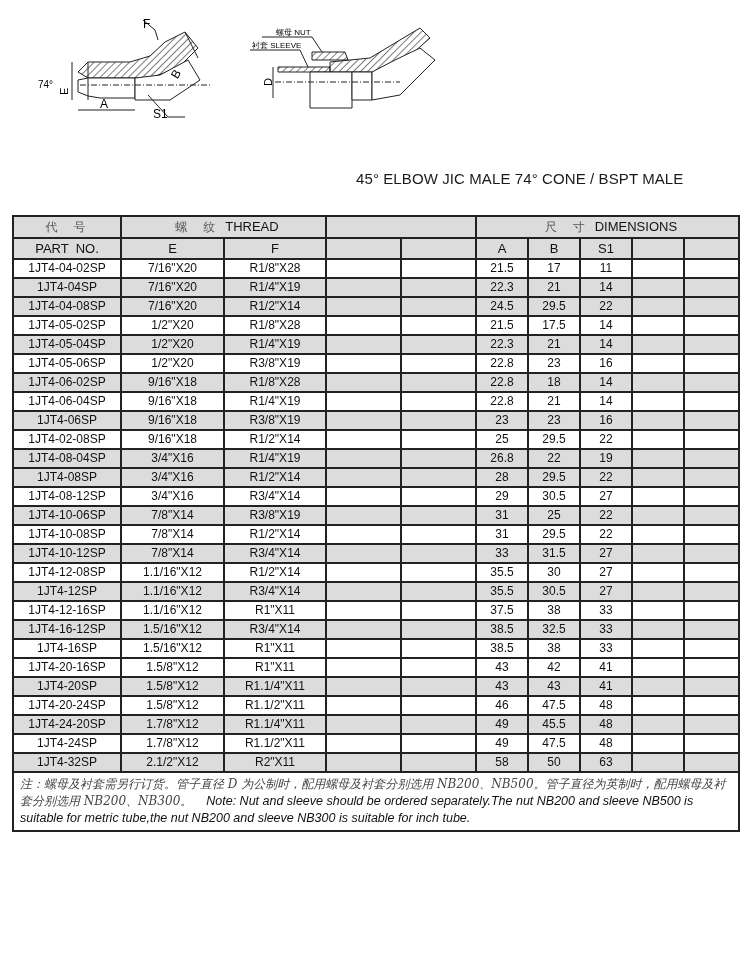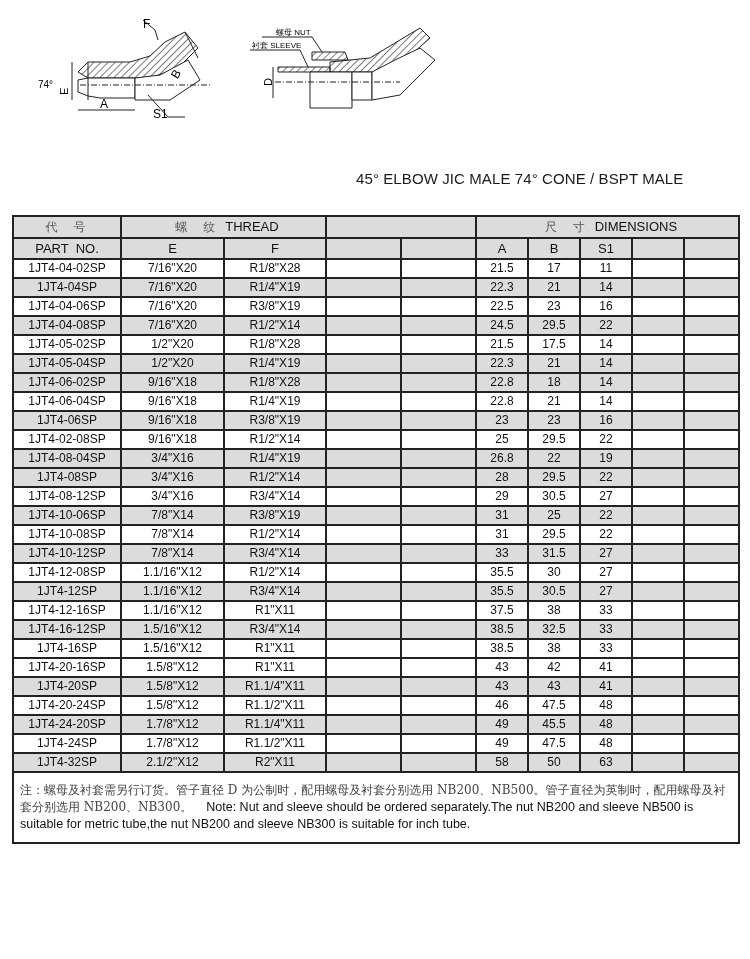--- a/index.html
+++ b/index.html
@@ -7,21 +7,21 @@
          font-family:"Liberation Sans", "DejaVu Sans", sans-serif; color:#111; }
   .diagrams { position:absolute; left:0; top:0; width:750px; height:130px; }
   .diagrams svg { position:absolute; top:0; left:0; }
   .title { position:absolute; left:356px; top:170px; font-size:15px; letter-spacing:0.1px; color:#1a1a1a; white-space:nowrap; }
   table.spec { position:absolute; left:12px; top:215px; width:726px; border-collapse:collapse; table-layout:fixed; font-size:12px; }
   table.spec td { border:2px solid #222; text-align:center; height:17px; padding:0; line-height:17px; white-space:nowrap; overflow:hidden; }
   table.spec tr.g td { background:#dcdcdc; }
   table.spec tr.w td { background:#ffffff; }
   table.spec tr.hd td { background:#dcdcdc; height:19px; line-height:19px; font-size:13px; }
   .cn { color:#555; letter-spacing:6px; font-family:"DejaVu Serif", serif; font-size:12px; margin-right:4px;margin-left:7px; }
-  .note td { text-align:left !important; background:#fff; padding:9px 6px !important; line-height:17px !important; white-space:normal !important; font-size:12.5px; height:auto !important; }
+  .note td { text-align:left !important; background:#fff; padding:3px 6px !important; line-height:17px !important; white-space:normal !important; font-size:12.5px; height:auto !important;font-style:italic; }
   .note .cnt { color:#444; font-family:"DejaVu Serif", serif; font-size:12px; }
 </style>
 </head>
 <body>
 
 <div class="diagrams">
   <svg width="750" height="130" viewBox="0 0 750 130">
     <defs>
       <pattern id="hatch" width="5" height="5" patternUnits="userSpaceOnUse" patternTransform="rotate(45)">
         <line x1="0" y1="0" x2="0" y2="5" stroke="#222" stroke-width="1.2"></line>
@@ -120,32 +120,20 @@
         <td>7/16"X20</td>
         <td>R1/4"X19</td>
         <td></td>
         <td></td>
         <td>22.3</td>
         <td>21</td>
         <td>14</td>
         <td></td>
         <td></td>
       </tr>
-      <tr class="w">
-        <td>1JT4-04-06SP</td>
-        <td>7/16"X20</td>
-        <td>R3/8"X19</td>
-        <td></td>
-        <td></td>
-        <td>22.5</td>
-        <td>23</td>
-        <td>16</td>
-        <td></td>
-        <td></td>
-      </tr>
       <tr class="g">
         <td>1JT4-04-08SP</td>
         <td>7/16"X20</td>
         <td>R1/2"X14</td>
         <td></td>
         <td></td>
         <td>24.5</td>
         <td>29.5</td>
         <td>22</td>
         <td></td>
@@ -168,20 +156,32 @@
         <td>1/2"X20</td>
         <td>R1/4"X19</td>
         <td></td>
         <td></td>
         <td>22.3</td>
         <td>21</td>
         <td>14</td>
         <td></td>
         <td></td>
       </tr>
+      <tr class="w">
+        <td>1JT4-05-06SP</td>
+        <td>1/2"X20</td>
+        <td>R3/8"X19</td>
+        <td></td>
+        <td></td>
+        <td>22.8</td>
+        <td>23</td>
+        <td>16</td>
+        <td></td>
+        <td></td>
+      </tr>
       <tr class="g">
         <td>1JT4-06-02SP</td>
         <td>9/16"X18</td>
         <td>R1/8"X28</td>
         <td></td>
         <td></td>
         <td>22.8</td>
         <td>18</td>
         <td>14</td>
         <td></td>

